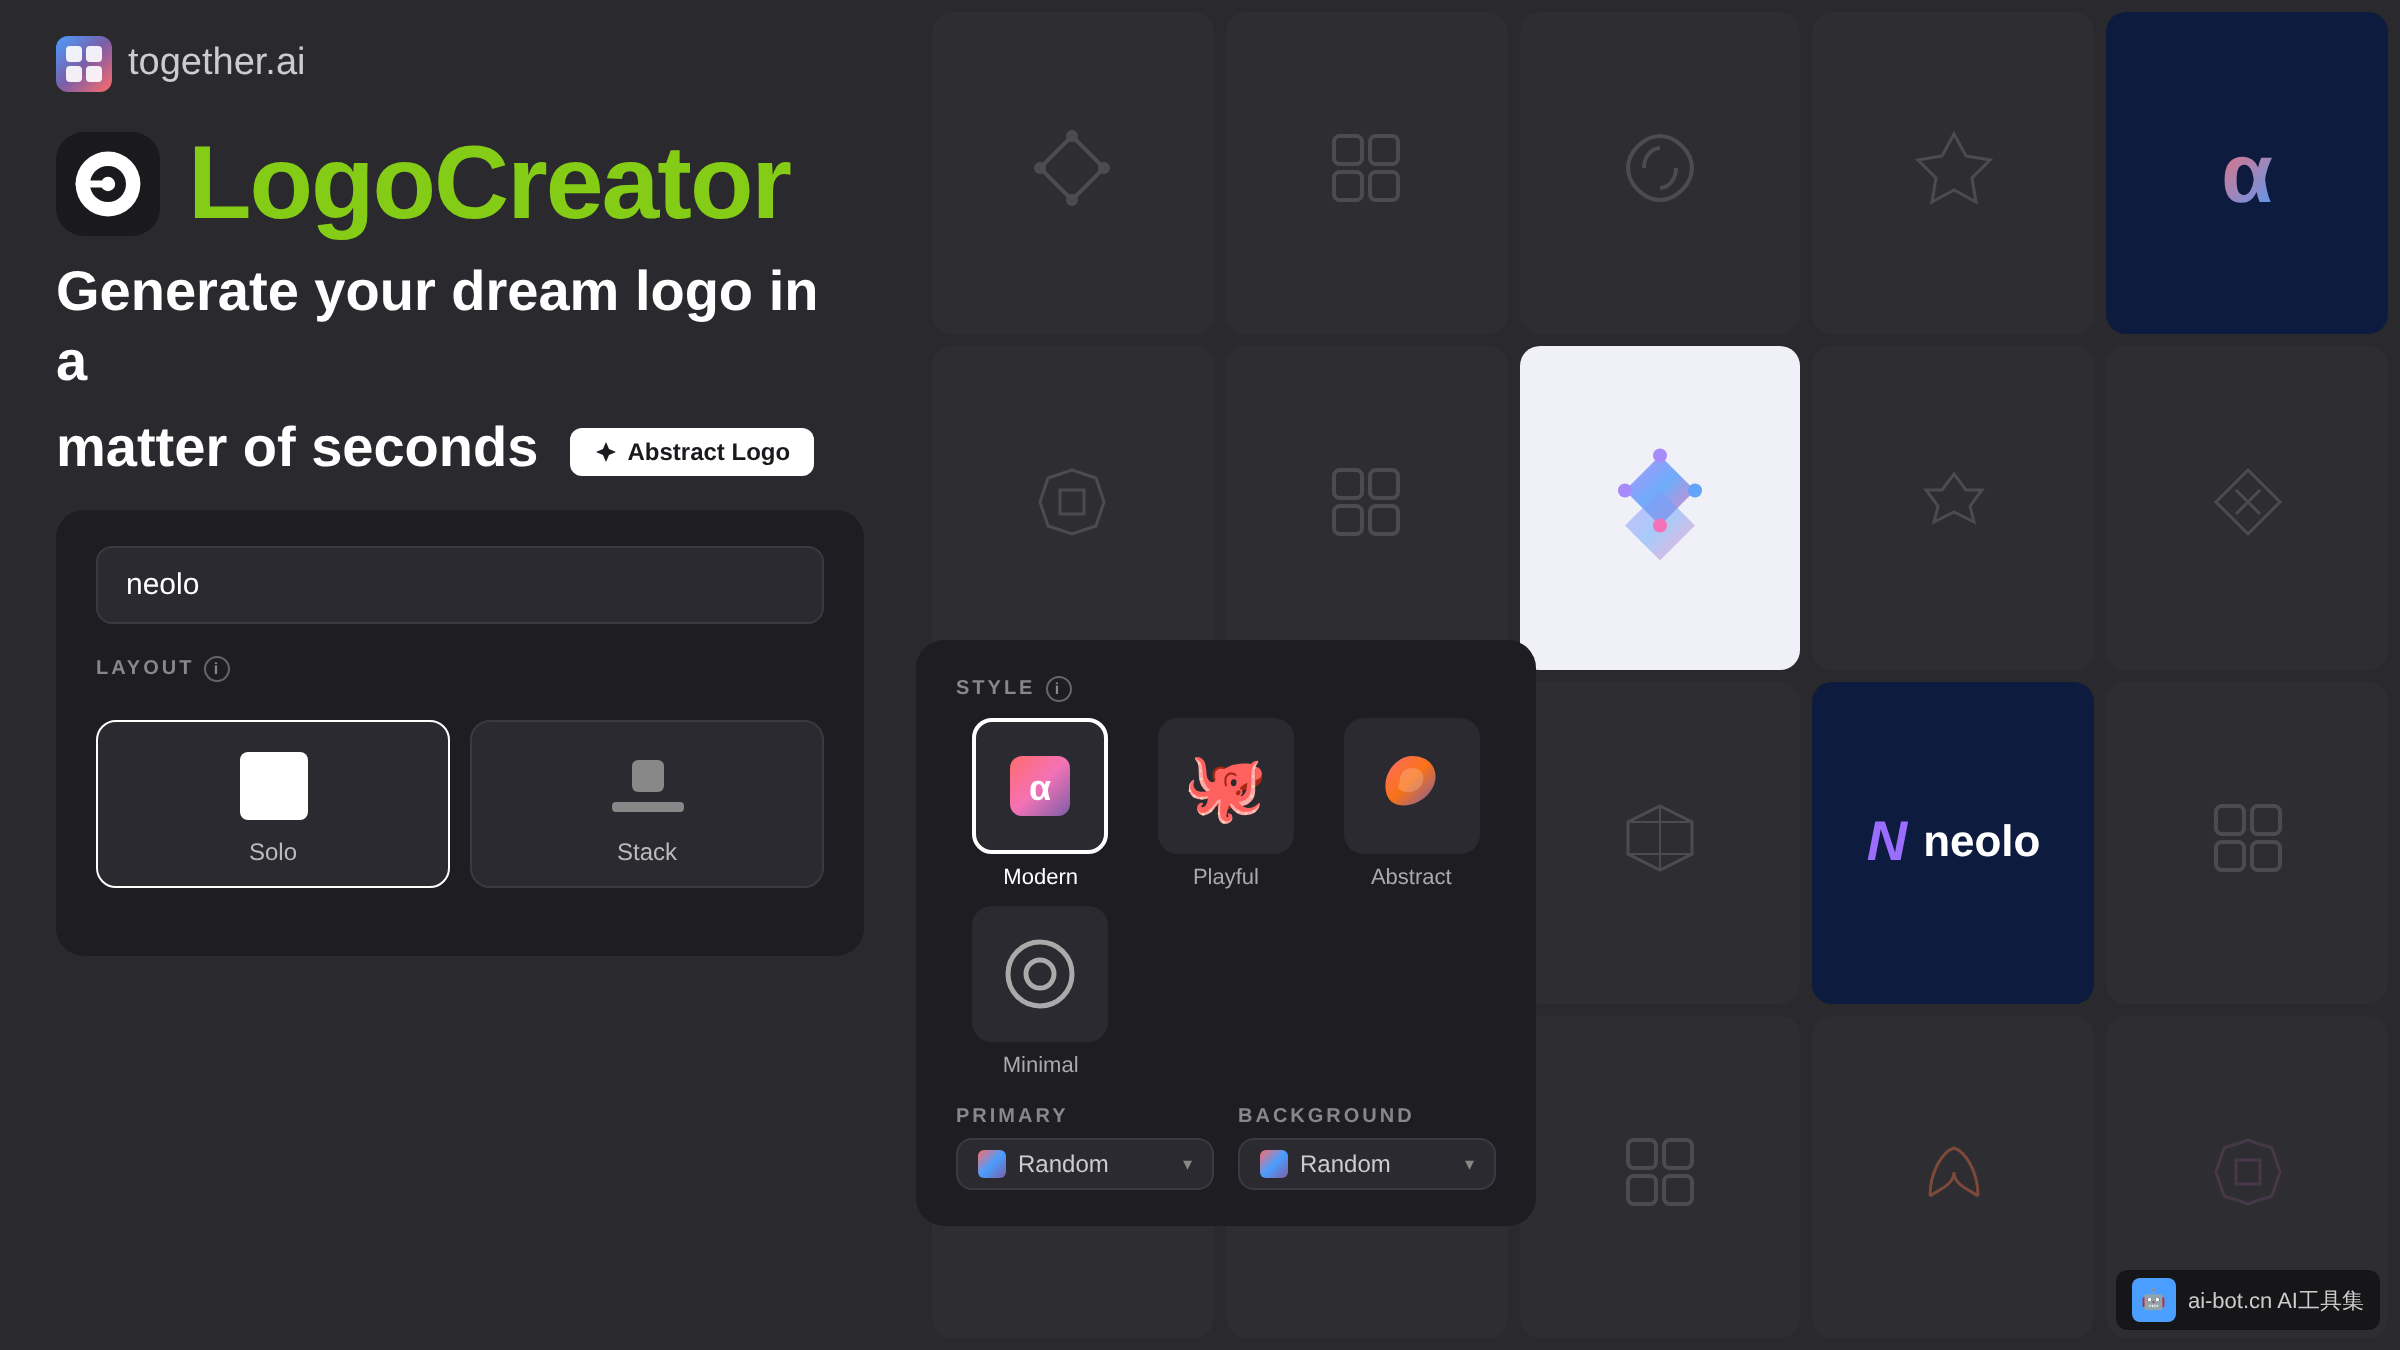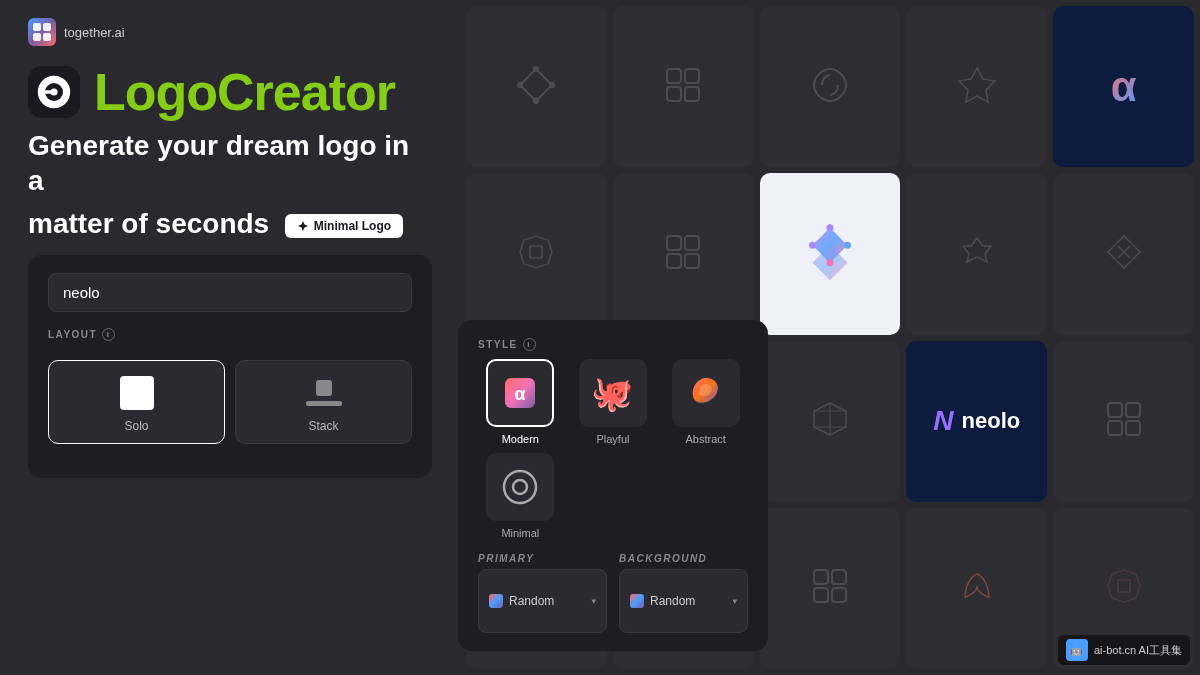--- a/index.html
+++ b/index.html
@@ -40,21 +40,21 @@
     }
     .together-logo-inner {
       width: 18px; height: 18px;
       display: grid; grid-template-columns: 1fr 1fr; gap: 2px;
     }
     .together-logo-inner span {
       background: rgba(255,255,255,0.9);
       border-radius: 2px;
     }
     .together-text {
-      font-size: 13px;
+      font-size: 19px;
       color: #ccc;
       font-weight: 400;
     }
 
     .app-title-row {
       display: flex;
       align-items: center;
       gap: 14px;
       margin-bottom: 10px;
     }
@@ -264,27 +264,26 @@
 
     .color-row {
       display: flex;
       gap: 12px;
     }
     .color-field {
       flex: 1;
     }
     .color-field .field-label {
       margin-bottom: 5px;
-      font-style: italic;
     }
     .color-select {
       background: #2a2a30;
       border: 1px solid #3a3a40;
       border-radius: 8px;
-      padding: 24px 10px;
+      padding: 5px 10px;
       display: flex;
       align-items: center;
       gap: 6px;
       cursor: pointer;
       font-size: 12px;
       color: #ccc;
     }
     .color-swatch {
       width: 14px; height: 14px;
       border-radius: 3px;
@@ -610,21 +609,21 @@
   <div class="tagline">
     <span class="tagline-line">
       <span>Generate your dream logo in a</span>
     </span>
     <span class="tagline-line">
       <span>matter of seconds</span>&nbsp;
       <button class="generate-btn">
         <svg viewBox="0 0 12 12" fill="none">
           <path d="M6 1 L7.5 4.5 L11 6 L7.5 7.5 L6 11 L4.5 7.5 L1 6 L4.5 4.5 Z" fill="#1a1a1e"></path>
         </svg>
-        <span>Minimal Logo</span>
+        <span>Abstract Logo</span>
       </button>
     </span>
   </div>
 
   <div class="form-panel">
     
     <input class="project-input" type="text" placeholder="neolo" value="neolo" style="">
 
     
     <div class="layout-section">

